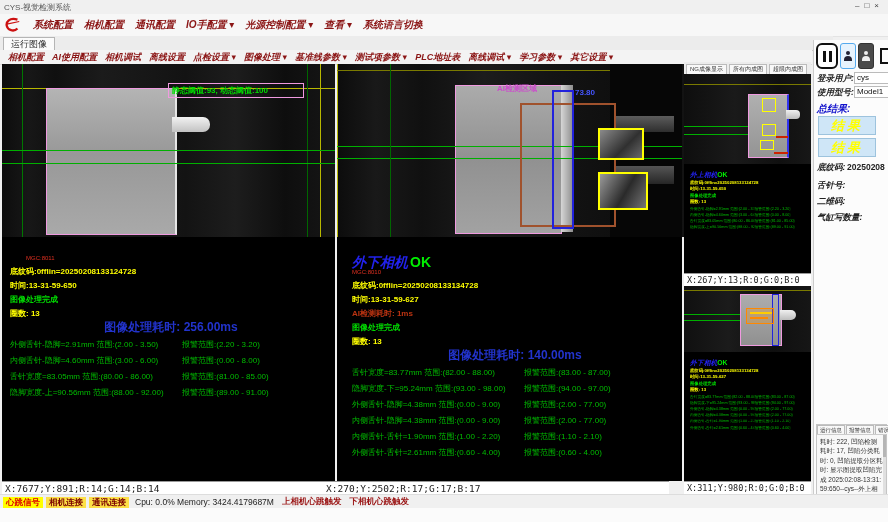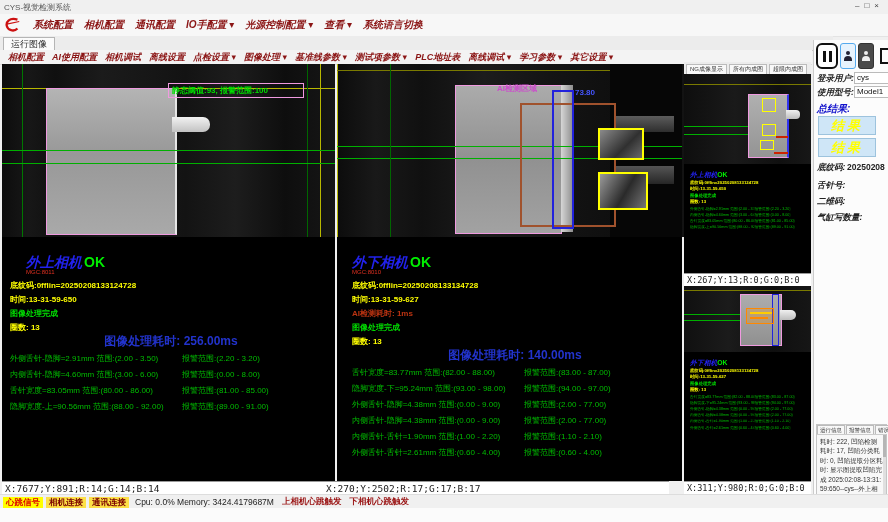--- a/index.html
+++ b/index.html
@@ -136,25 +136,24 @@
     <div class="scene" style="width:333px;height:173px;background:linear-gradient(90deg,#0d0d0d 0%,#171717 8%,#101010 16%,#1b1b1b 30%,#131313 55%,#1d1d1d 70%,#0e0e0e 85%,#161616 100%);">
       <div class="hline" style="left:0;top:24px;width:333px;background:#b8b800;"></div>
       <div class="vline" style="left:318px;top:0;height:173px;background:#b8b800;"></div>
       <div class="vline" style="left:20px;top:0;height:173px;background:#007700;"></div>
       <div class="vline" style="left:305px;top:0;height:173px;background:#006600;"></div>
       <div class="shape" style="left:44px;top:24px;width:128px;height:145px;background:linear-gradient(180deg,#b4b4b4,#989898 45%,#a9a9a9);border:1px solid #f09ae0;border-right:2px solid #e6e6e6;"></div>
       <div class="hline" style="left:0;top:86px;width:333px;background:#00b000;"></div>
       <div class="hline" style="left:0;top:99px;width:333px;background:#00b000;"></div>
       <div class="shape" style="left:170px;top:53px;width:38px;height:15px;background:linear-gradient(180deg,#f2f2f2,#c2c2c2);border-radius:0 7px 7px 0;"></div>
       <div class="shape" style="left:166px;top:19px;width:134px;height:13px;border:1px solid #f09ae0;">
-        <span class="scene-label" style="left:3px;top:2px;color:#00dd00;">静态阈值:93, 报警范围:100</span>
+        <span class="scene-label" style="left:3px;top:2px;color:#00dd00;">静态阈值:93, 动态阈值:100</span>
       </div>
     </div>
     <div class="textblock" style="left:8px;top:191px;width:322px;">
-      <div class="cam-title"><span>外上相机</span><span class="ok">OK</span></div>
       <div class="sub-red">MGC:8011</div>
       <div class="yline">底纹码:0fflin=20250208133124728</div>
       <div class="yline">时间:13-31-59-650</div>
       <div class="gline">图像处理完成</div>
       <div class="yline">圈数: 13</div>
       <div class="bline">图像处理耗时: 256.00ms</div>
       <div class="mrows">
         <div class="mrow">
             <span class="mtext">外侧舌针-隐脚=2.91mm 范围:(2.00 - 3.50)</span>
             <span class="malarm">报警范围:(2.20 - 3.20)</span>

